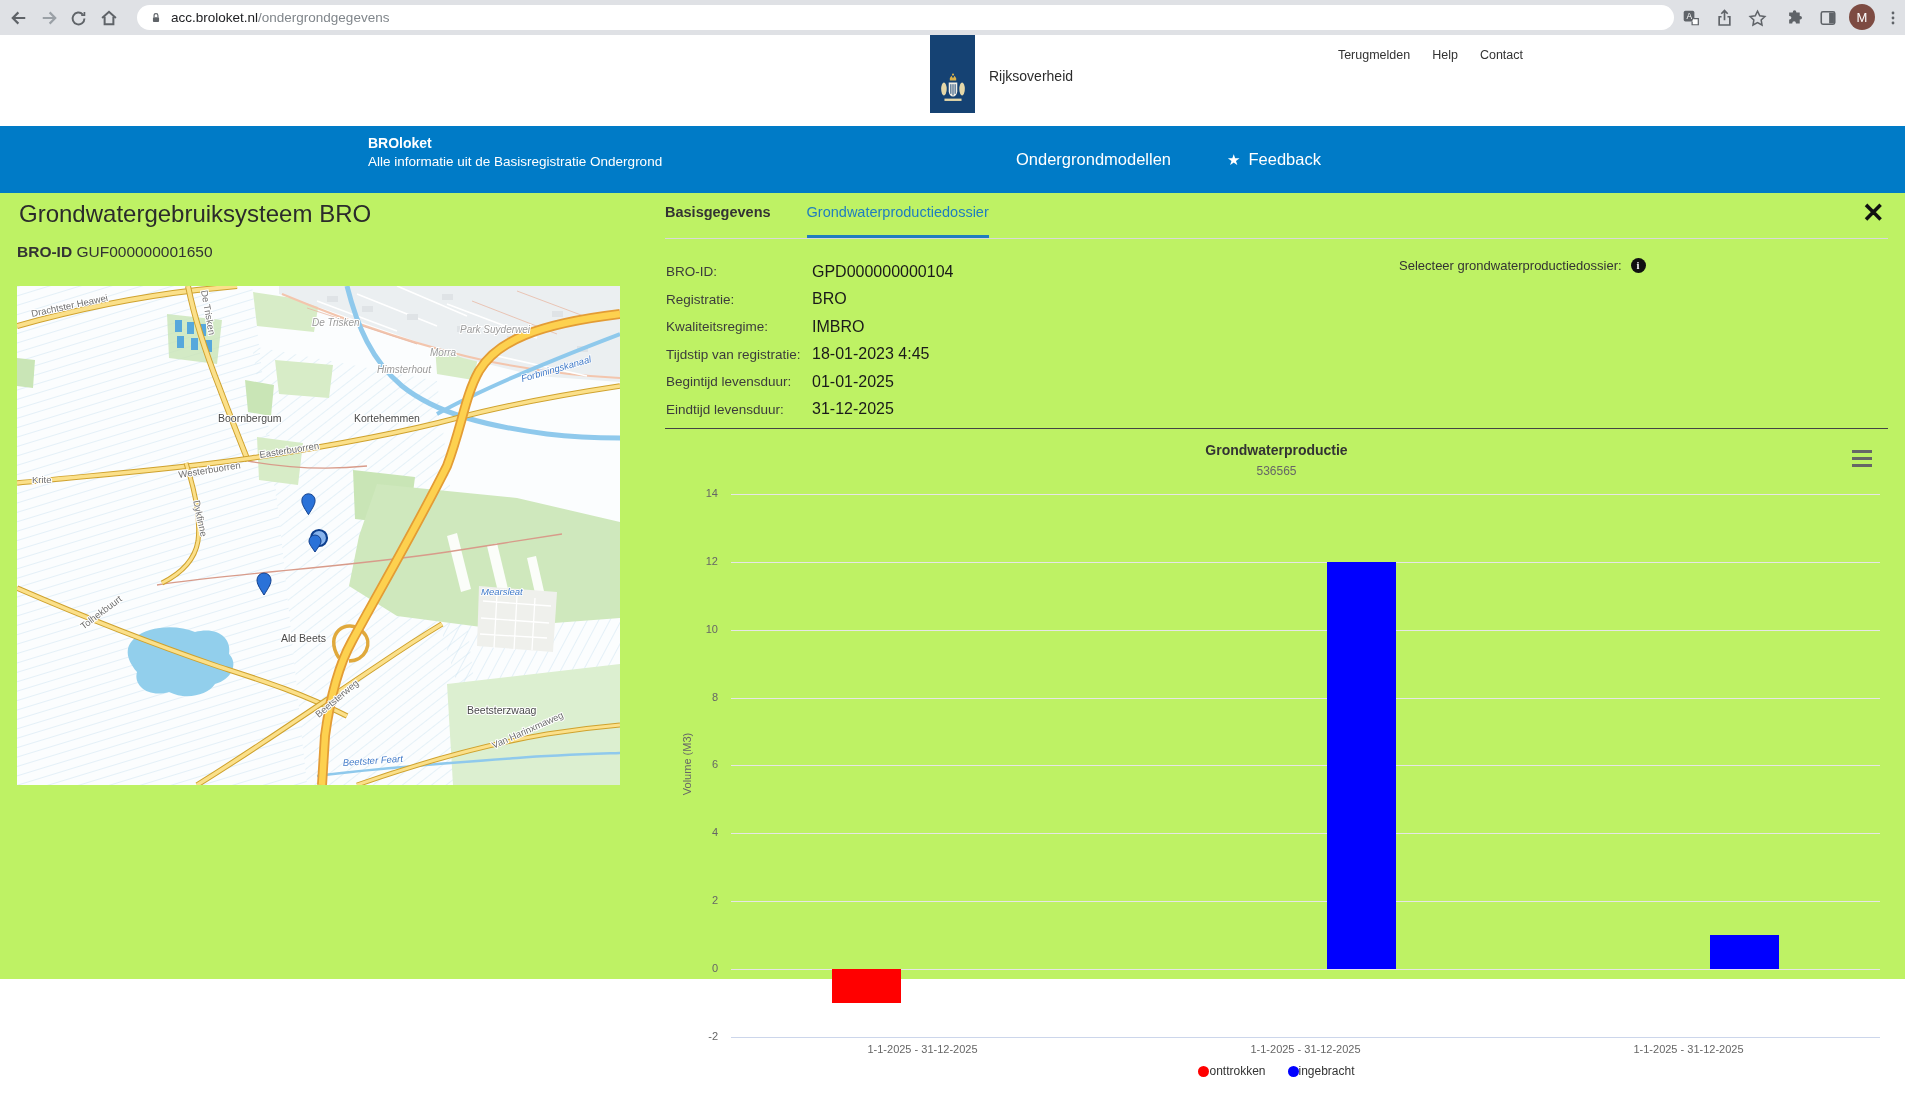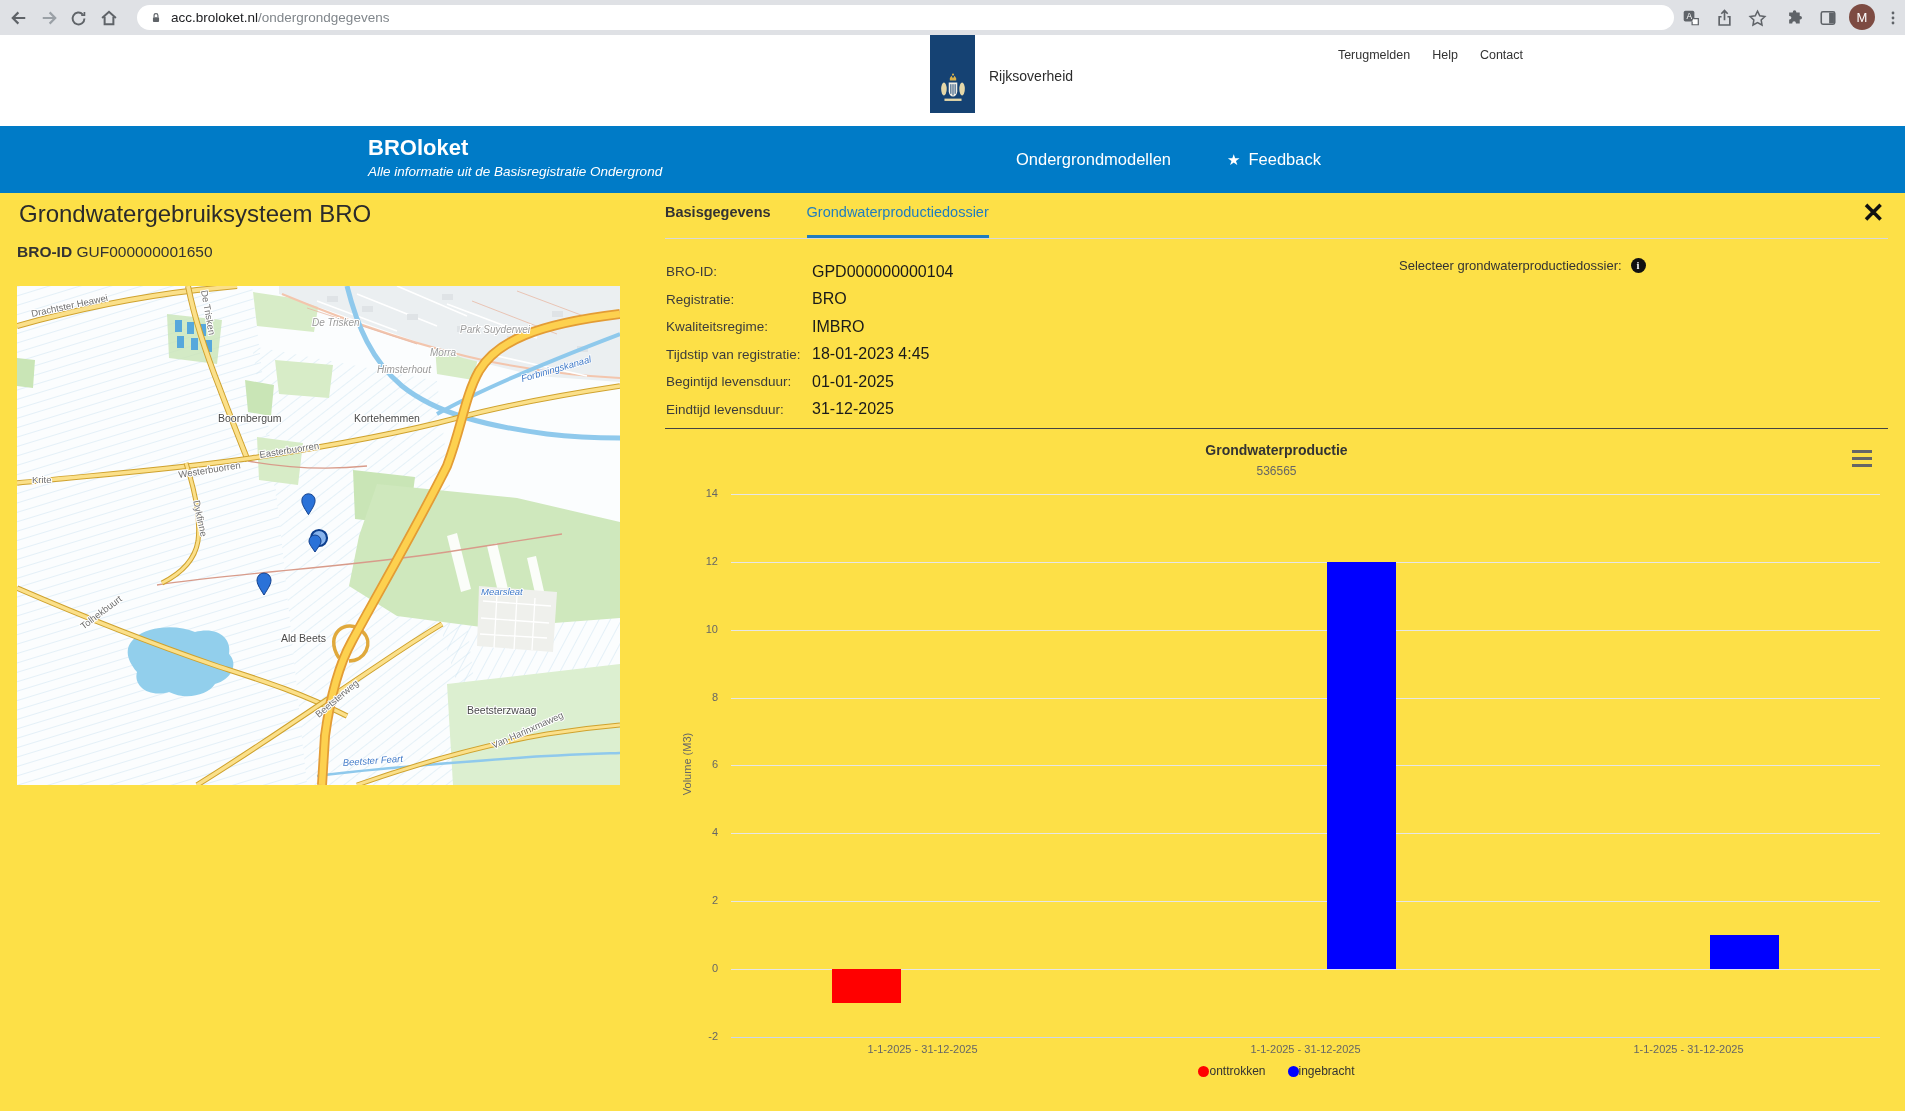--- a/index.html
+++ b/index.html
@@ -1,39 +1,39 @@
 <!DOCTYPE html>
 <html><head>
 <meta charset="utf-8">
 <style>
   * { margin:0; padding:0; box-sizing:border-box; }
   html,body { width:1905px; height:1111px; overflow:hidden; background:#fff;
     font-family:"Liberation Sans", sans-serif; }
-  #app { position:relative; width:1905px; height:1111px; background:#fde047; }
+  #app { position:relative; width:1905px; height:979px; background:#bef264; }
 
   
   #chrome { position:absolute; left:0; top:0; width:1905px; height:35px; background:#dfe1e5; }
   .chr-ic { position:absolute; top:7px; width:22px; height:22px; display:flex; align-items:center; justify-content:center; cursor:pointer; }
   #url-pill { position:absolute; left:137px; top:5px; width:1537px; height:25px; background:#fff; border-radius:13px; display:flex; align-items:center; }
   #url-text { font-size:13.5px; color:#202124; margin-left:8px; white-space:nowrap; }
   #url-text .path { color:#80868b; }
   #avatar { position:absolute; left:1849px; top:4px; width:26px; height:26px; border-radius:50%; background:#7d4b42; color:#fff; font-size:13px; display:flex; align-items:center; justify-content:center; }
 
   
   #gov-header { position:absolute; left:0; top:35px; width:1905px; height:91px; background:#fff; }
   #logo-ribbon { position:absolute; left:930px; top:0; width:45px; height:78px; background:#154273; display:flex; align-items:flex-end; justify-content:center; padding-bottom:4px; }
   #logo-text { position:absolute; left:989px; top:33px; font-size:14px; color:#2b2b2b; }
   #header-links { position:absolute; right:382px; top:13px; display:flex; gap:22px; }
   .hdr-link { font-size:12.5px; color:#333; cursor:pointer; }
 
   
   #nav { position:absolute; left:0; top:126px; width:1905px; height:67px; background:#007bc7; }
   #brand { position:absolute; left:368px; top:9px; color:#fff; }
-  #brand-title { font-size:22px; font-weight:bold; }
-  #brand-tag { font-size:13.5px; font-style:italic; margin-top:3px; }
+  #brand-title { font-size:14px; font-weight:bold; }
+  #brand-tag { font-size:13.5px; margin-top:3px; }
   #nav-tabs { position:absolute; left:988px; top:0; height:67px; display:flex; }
   .nav-tab { height:67px; display:flex; align-items:center; gap:8px; padding:0 28px; color:#fff; font-size:16.5px; cursor:pointer; }
   .nav-tab.active { background:#d9e8f2; color:#333; }
   .nav-star { font-size:15px; color:#fff; }
 
   
   #page-title { position:absolute; left:19px; top:200px; font-size:24px; color:#2b2b2b; }
   #bro-id-line { position:absolute; left:17px; top:243px; font-size:15.5px; color:#333; }
   #bro-id-line b { font-weight:bold;margin-top:20px; }
   #map-wrap { position:absolute; left:17px; top:286px; width:603px; height:499px; overflow:hidden; }

